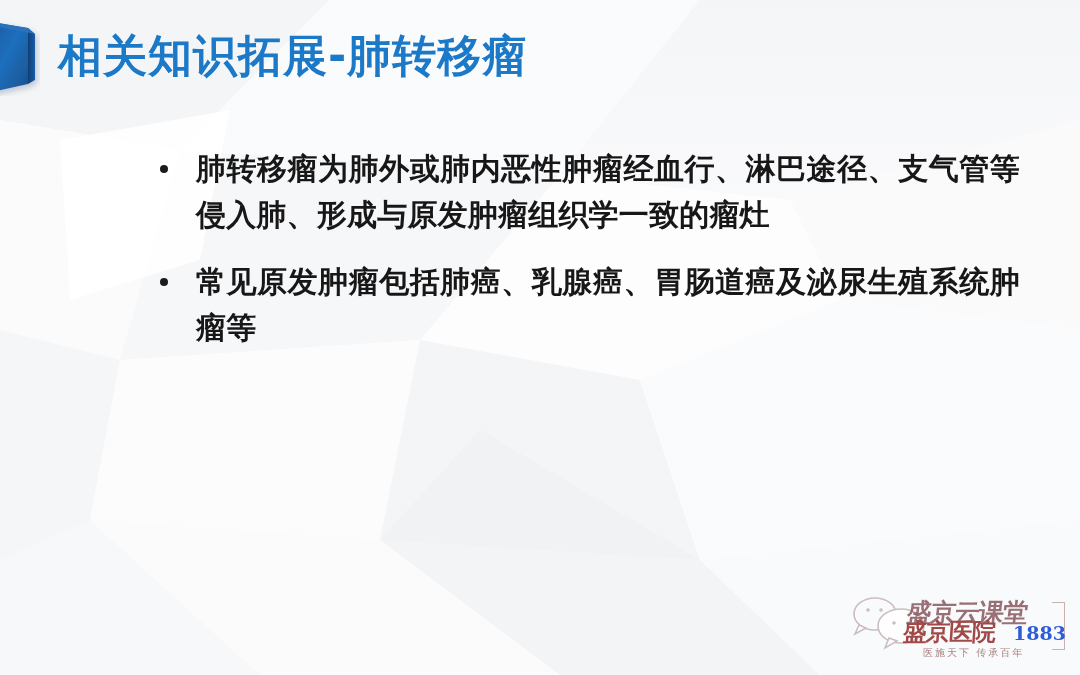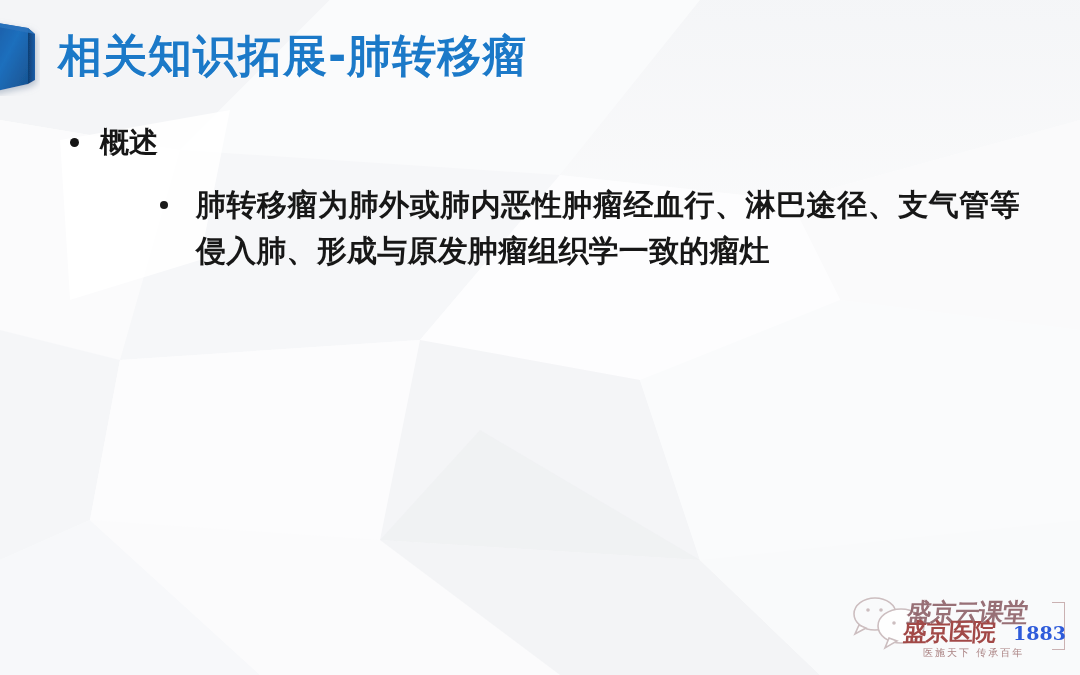--- a/index.html
+++ b/index.html
@@ -199,29 +199,29 @@
           <polygon points="36,10 43,16 43,62 36,66" fill="url(#cubeside)"></polygon>
           <polygon points="0,4 36,10 43,16 6,9" fill="#2a73bd" opacity=".9"></polygon>
         </g>
       </svg>
     </div>
     <div class="slide-title">相关知识拓展-肺转移瘤</div>
   </div>
 
   <div class="content">
 
-    <div class="l1">
-      <span class="dot"></span>
-      <span>概述</span>
-    </div>
 
     <ul class="l2list">
       <li class="l2">
         <span class="dot"></span>
         <span>肺转移瘤为肺外或肺内恶性肿瘤经血行、淋巴途径、支气管等侵入肺、形成与原发肿瘤组织学一致的瘤灶</span>
+      </li>
+      <li class="l2">
+        <span class="dot"></span>
+        <span>常见原发肿瘤包括肺癌、乳腺癌、胃肠道癌及泌尿生殖系统肿瘤等</span>
       </li>
     </ul>
 
   </div>
 
   <div class="watermark">
     <svg width="228" height="76" viewBox="0 0 228 76" xmlns="http://www.w3.org/2000/svg" style="position:absolute;left:0;top:0;">
       <g fill="none" stroke="#c9b9bb" stroke-width="1.6">
         <ellipse cx="30" cy="22" rx="21" ry="16"></ellipse>
         <path d="M14 33 L10 42 L21 36 Z" fill="#ffffff"></path>

